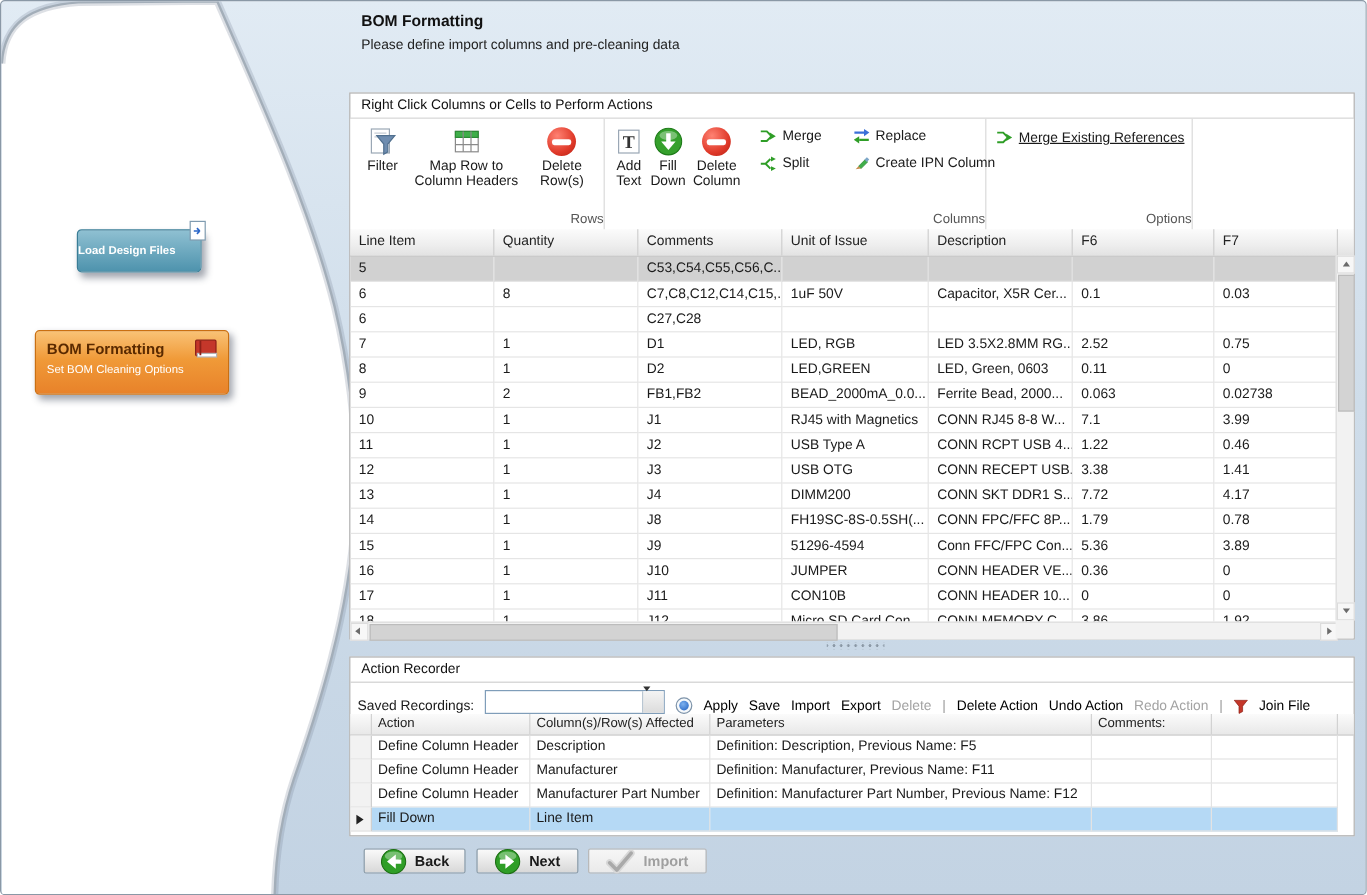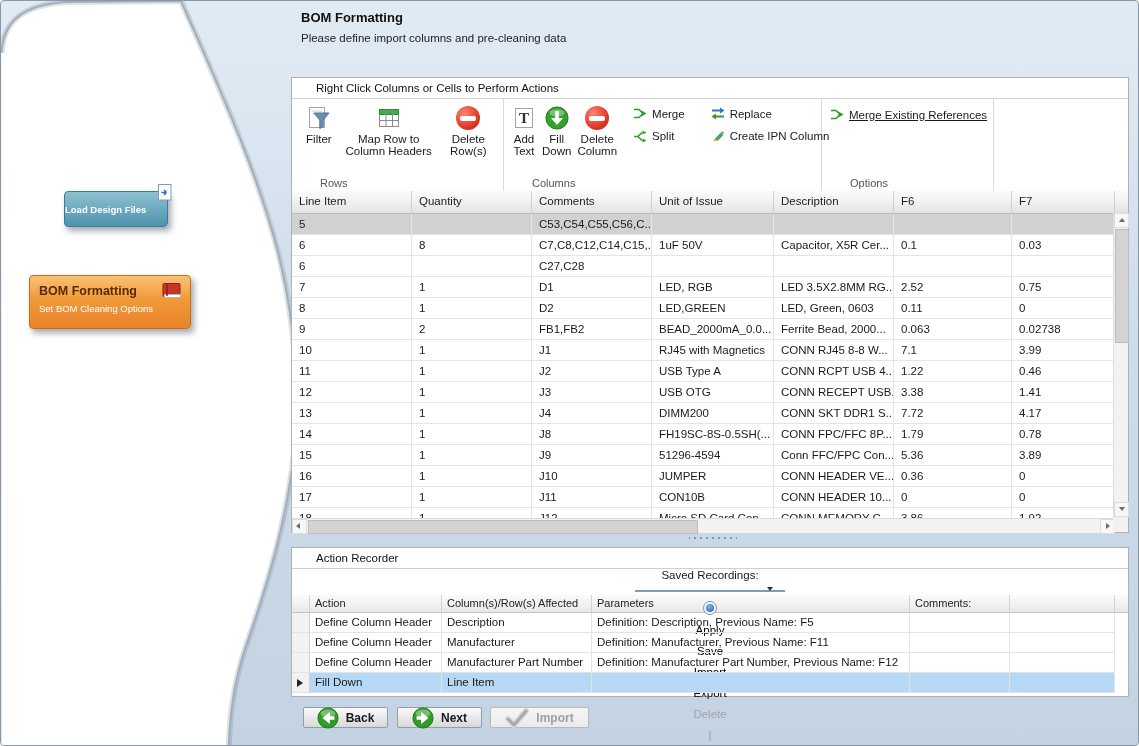--- a/index.html
+++ b/index.html
@@ -24,28 +24,28 @@
   .step-finish .t2{color:#fff;font-size:9.5px;margin-left:9px;}
   .cornicon{position:absolute;}
 
   
   .page-title{position:absolute;left:300px;top:9px;font-size:13px;font-weight:bold;color:#111;}
   .page-sub{position:absolute;left:300px;top:31px;font-size:11.5px;color:#222;}
 
   
   .group{position:absolute;background:#fff;border:1px solid #b0b0b0;box-sizing:border-box;}
   .main-group{left:290px;top:76px;width:838px;height:456px;}
-  .g-title{height:20px;line-height:20px;padding-left:24px;border-bottom:1px solid #d0d0d0;color:#111;}
+  .g-title{height:20px;line-height:20px;padding-left:9px;border-bottom:1px solid #d0d0d0;color:#111;}
 
   
   .toolbar{height:92px;display:flex;background:#fff;}
   .tgroup{position:relative;border-right:1px solid #dadada;padding:4px 2px 14px 6px;display:flex;align-items:flex-start;box-sizing:border-box;}
   .tg-rows{width:212px;}.tg-cols{width:318px;}.tg-opts{width:172px;}
   .tg-fill{flex:1;border-right:none;}
-  .glabel{position:absolute;bottom:2px;left:0;right:0;text-align:left;color:#555;font-size:11px;padding-left:28px;}
+  .glabel{position:absolute;bottom:2px;left:0;right:0;text-align:right;color:#555;font-size:11px;padding-left:28px;}
   .bigbtn{display:flex;flex-direction:column;align-items:center;text-align:center;gap:3px;padding:3px 2px;margin-right:2px;font-size:11.5px;line-height:12px;cursor:pointer;}
   .bb-filter{width:42px}.bb-map{width:100px}.bb-delrow{width:64px}
   .bb-addtext{width:36px}.bb-fill{width:40px}.bb-delcol{width:50px}
   .smallgrid{display:grid;grid-template-columns:auto auto;column-gap:26px;row-gap:9px;margin:4px 0 0 12px;}
   .smallbtn{display:flex;align-items:center;gap:5px;font-size:11.5px;white-space:nowrap;cursor:pointer;}
   .noentry{width:24px;height:24px;border-radius:50%;position:relative;
     background:radial-gradient(circle at 35% 30%,#ff8273,#e03a2a 60%,#b51f12);}
   .noentry::after{content:"";position:absolute;left:4px;top:9.5px;width:16px;height:5px;border-radius:2px;background:#fff;}
 
   
@@ -72,21 +72,21 @@
   .tri-down{border-left:3.5px solid transparent;border-right:3.5px solid transparent;border-top:4.5px solid #6b6b6b;}
   .tri-left{border-top:3.5px solid transparent;border-bottom:3.5px solid transparent;border-right:4.5px solid #6b6b6b;margin:3px 0 0 3px;}
   .tri-right{border-top:3.5px solid transparent;border-bottom:3.5px solid transparent;border-left:4.5px solid #6b6b6b;margin:3px 0 0 5px;}
 
   
   .grip{position:absolute;left:688px;top:534px;width:48px;height:6px;
     background-image:radial-gradient(circle,#8a97a4 1px,transparent 1.3px);background-size:6px 4px;background-position:center;cursor:row-resize;}
 
   
   .action-group{left:290px;top:546px;width:838px;height:150px;}
-  .abar{height:26px;display:flex;align-items:center;padding:0 6px;gap:9px;white-space:nowrap;flex-direction:column;}
+  .abar{height:26px;display:flex;align-items:flex-end;padding:0 6px;gap:9px;white-space:nowrap;}
   .combo{width:150px;height:20px;border:1px solid #7f9db9;background:#fff;position:relative;box-sizing:border-box;cursor:pointer;}
   .combo .drop{position:absolute;right:0;top:0;bottom:0;width:17px;background:linear-gradient(180deg,#f4f4f4,#dcdcdc);border-left:1px solid #b9c6d2;}
   .combo .drop .tri-down{margin:7px auto 0;border-top-color:#333;}
   .radio{width:12px;height:12px;border-radius:50%;border:1px solid #7d93a9;background:#f6f9fc;position:relative;cursor:pointer;flex:0 0 auto;}
   .radio::after{content:"";position:absolute;inset:2px;border-radius:50%;background:radial-gradient(circle at 40% 35%,#7db1ef,#1f5fbf);}
   .lnk{cursor:pointer;color:#000;}
   .lnk.dis{color:#a3a3a3;cursor:default;}
   .sep{color:#999;}
   .ahead{display:grid;grid-template-columns:18px 132px 150px 318px 100px 105px;height:17px;
     background:linear-gradient(180deg,#fbfbfb,#e8e8e8);border-bottom:1px solid #c4c4c4;}

